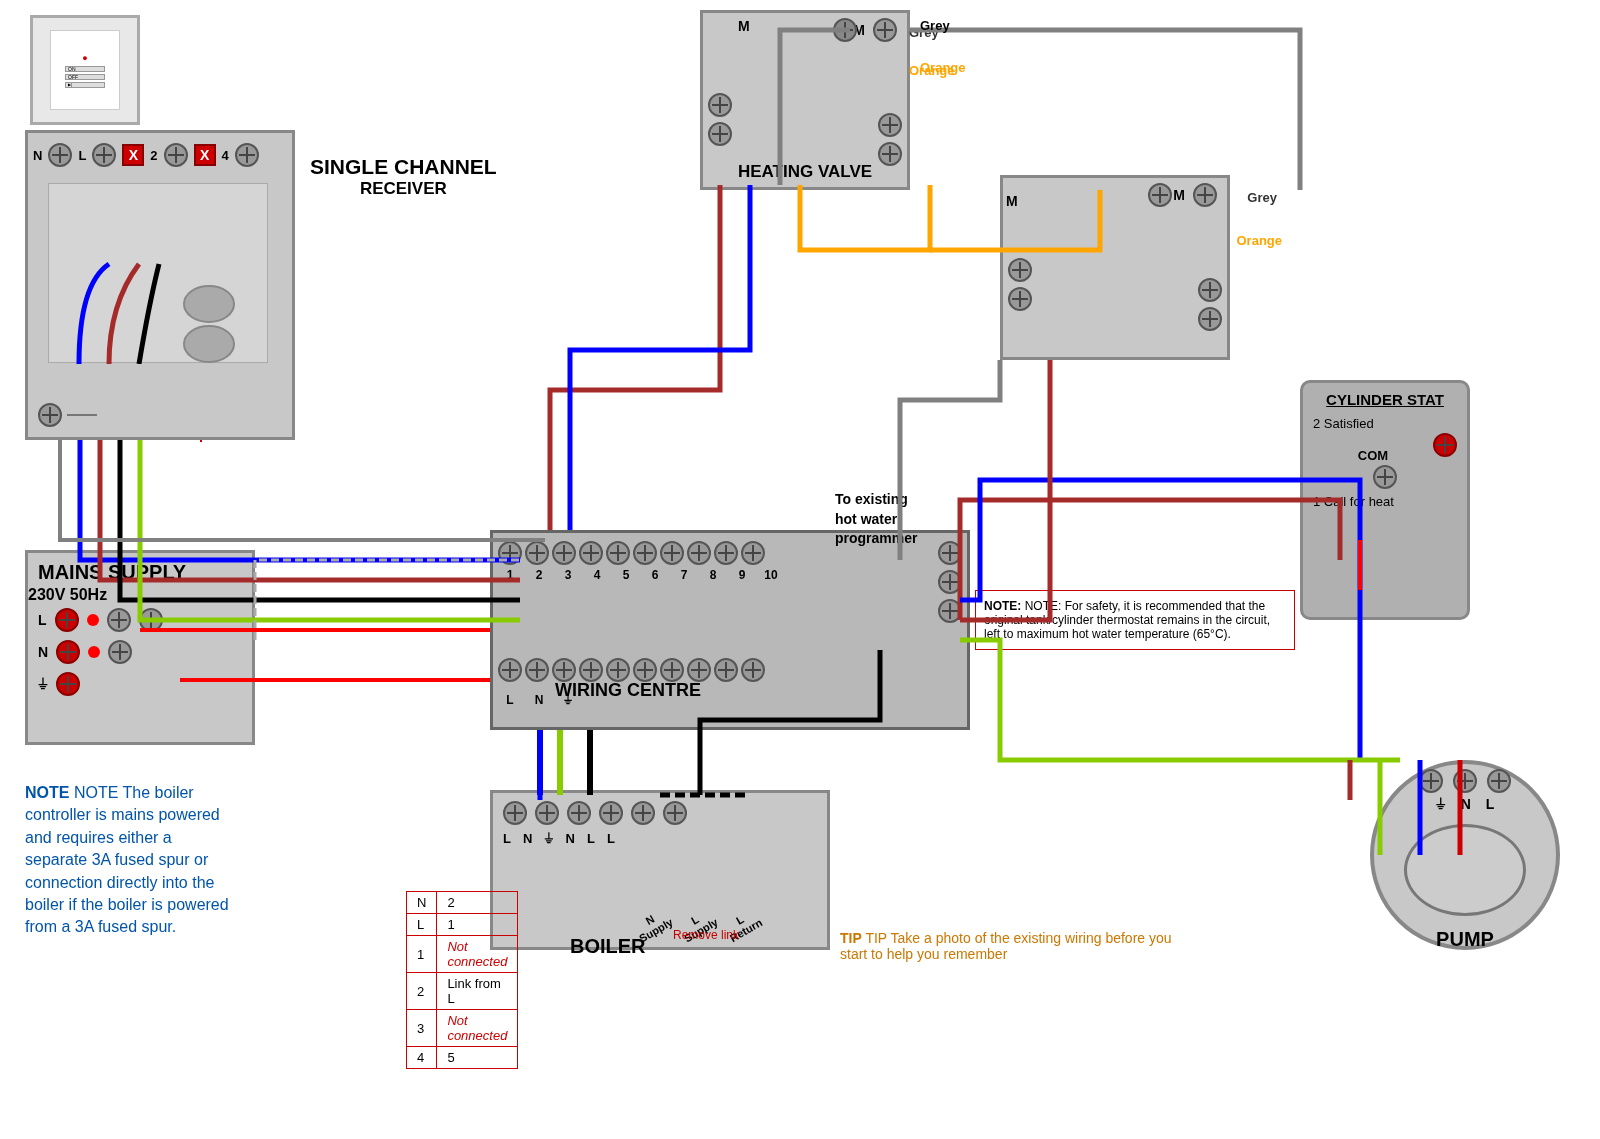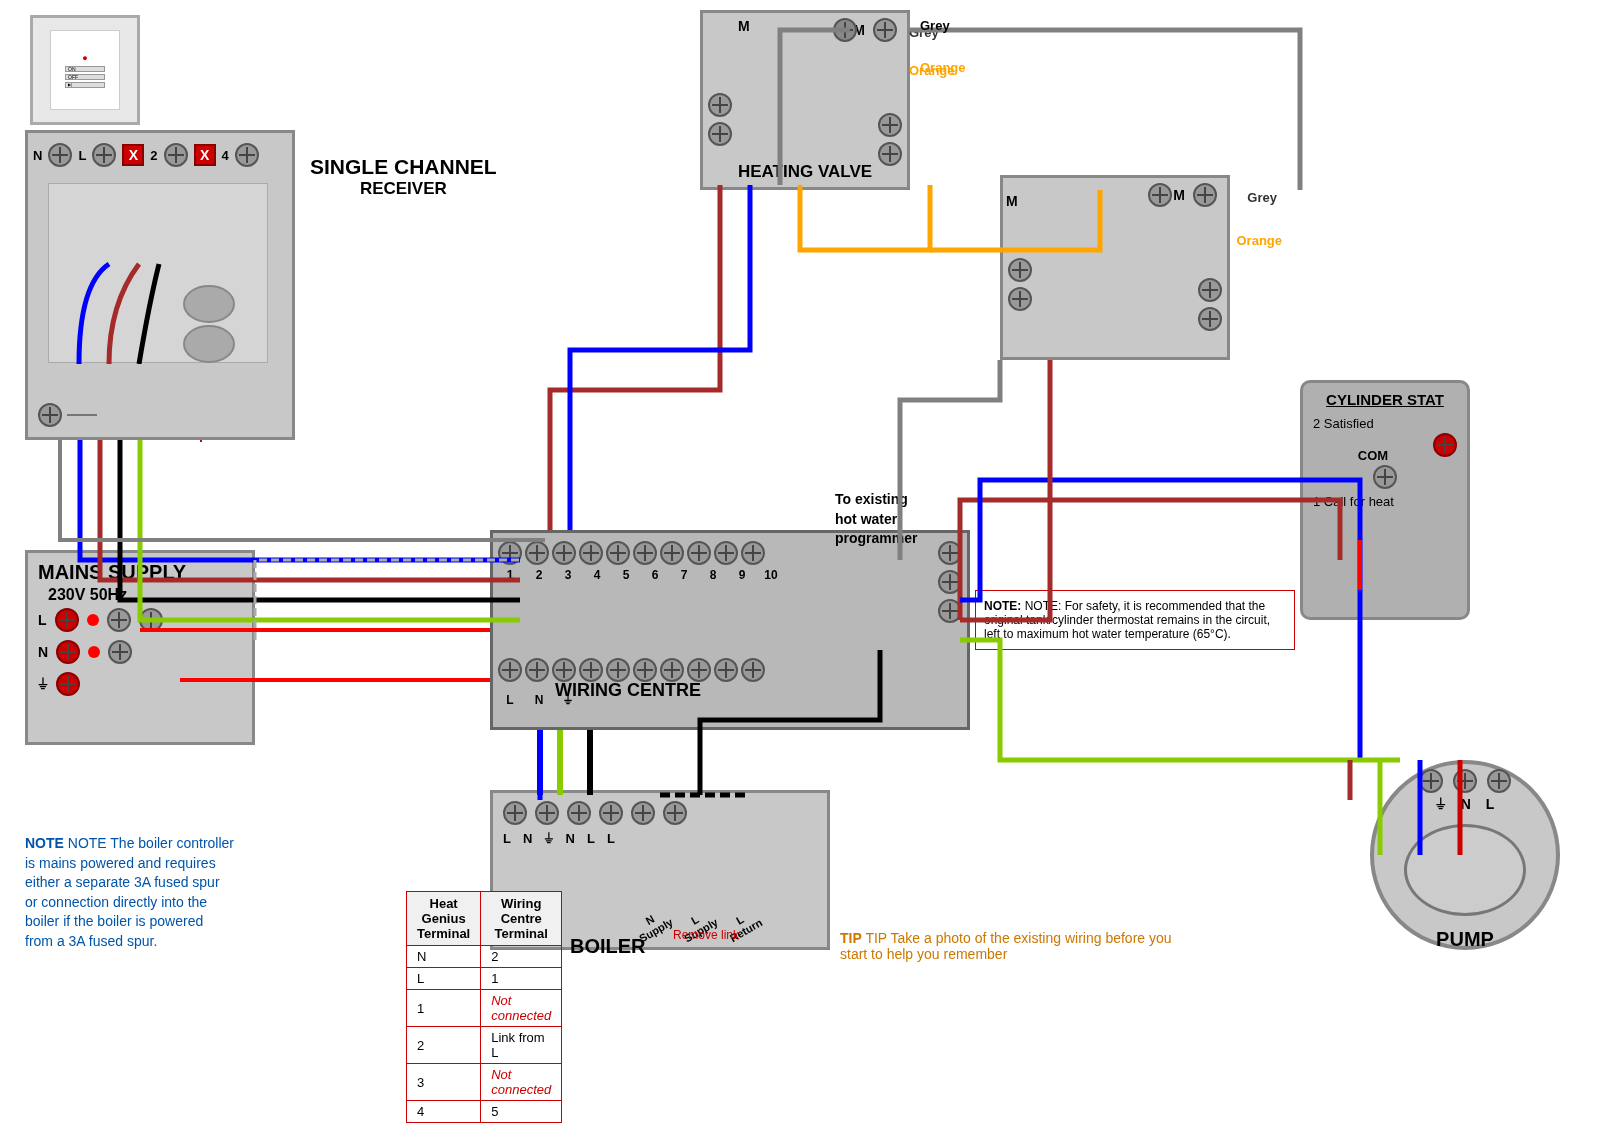--- a/index.html
+++ b/index.html
@@ -256,21 +256,21 @@
       transform: translateX(-50%);
     }
     .mains-label {
       font-size: 20px;
       font-weight: bold;
       padding: 8px 10px 2px 10px;
     }
     .mains-voltage {
       font-size: 16px;
       font-weight: bold;
-      padding: 0 20px;
+      padding: 0 0;
     }
     .terminal-row {
       display: flex;
       align-items: center;
       padding: 4px 10px;
       gap: 8px;
       font-size: 14px;
       font-weight: bold;
     }
     .red-dot {
@@ -538,24 +538,20 @@
         <span>L</span>
     </div>
 
     <div style="position:absolute;top:60px;left:30px;right:30px;bottom:30px;border-radius:50%;border:3px solid #777;background:#ccc;"></div>
     <div style="position:absolute;bottom:-5px;left:0;right:0;text-align:center;font-size:20px;font-weight:bold;">PUMP</div>
   </div>
 
   <div class="wiring-table-container">
     <table class="wiring-table">
       <tbody>
-          <tr>
-        <th>Heat Genius Terminal</th>
-        <th>Wiring Centre Terminal</th>
-      </tr>
       <tr>
         <td>N</td>
         <td>2</td>
       </tr>
       <tr>
         <td>L</td>
         <td>1</td>
       </tr>
       <tr>
         <td>1</td>
@@ -578,21 +574,21 @@
   </div>
 
   <div style="position:absolute;top:490px;left:835px;font-size:14px;font-weight:bold;line-height:1.4;">
     To existing<br>hot water<br>programmer
   </div>
 
   <div class="note-box" style="top:590px;left:975px;width:320px;">
     <strong>NOTE:</strong> <span>NOTE: For safety, it is recommended that the original tank/cylinder thermostat remains in the circuit, left to maximum hot water temperature (65°C).</span>
   </div>
 
-  <div class="note-text" style="top:834px;left:25px;width:210px;font-size:14px;line-height:1.4;">
+  <div class="note-text" style="top:782px;left:25px;width:210px;font-size:16px;line-height:1.4;">
     <strong>NOTE</strong> <span>NOTE The boiler controller is mains powered and requires either a separate 3A fused spur or connection directly into the boiler if the boiler is powered from a 3A fused spur.</span>
   </div>
 
   <div style="position:absolute;top:930px;left:840px;width:350px;font-size:14px;color:#cc7700;">
     <strong>TIP</strong> <span>TIP Take a photo of the existing wiring before you start to help you remember</span>
   </div>
 
   <svg class="wire-svg" viewBox="0 0 1600 1139">
 
     <path d="M 80 440 L 80 560 L 520 560" stroke="blue" stroke-width="5" fill="none"></path>

